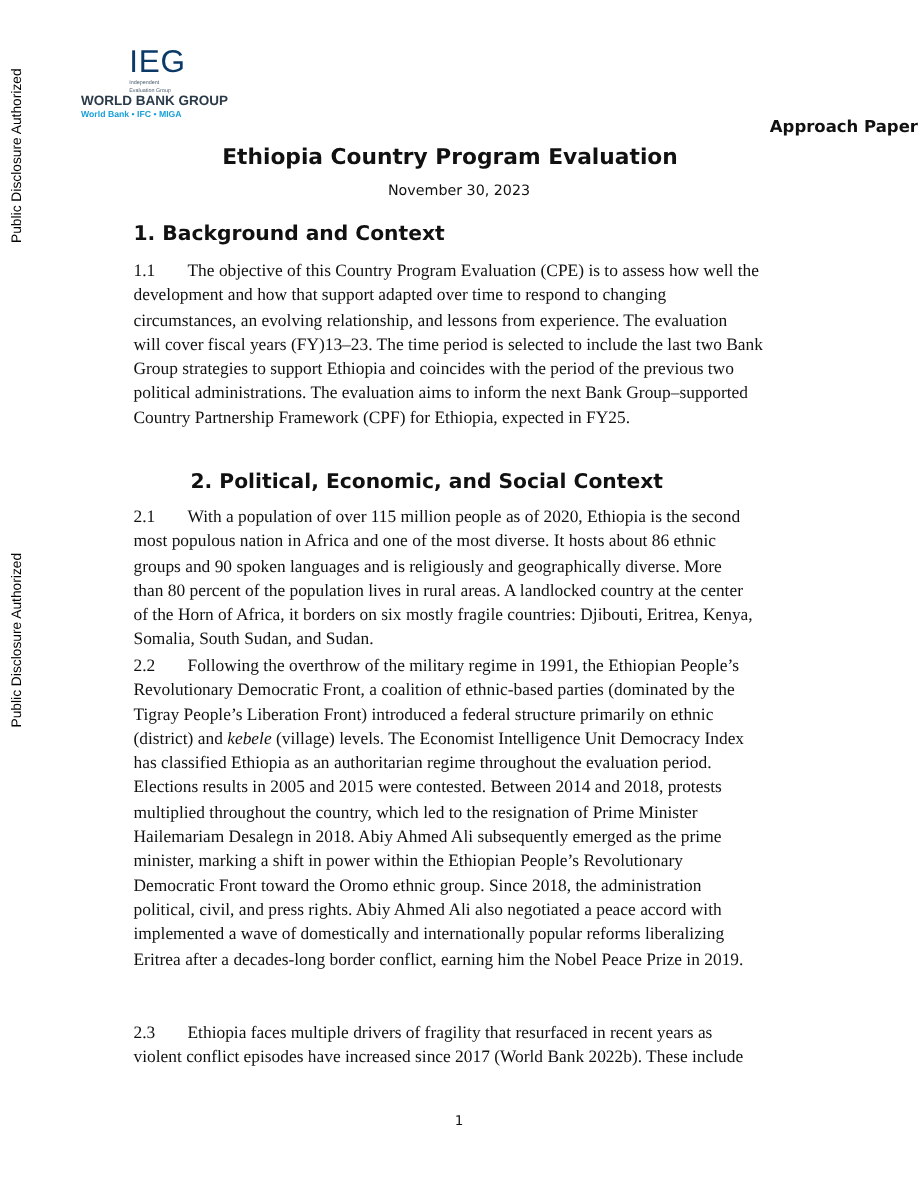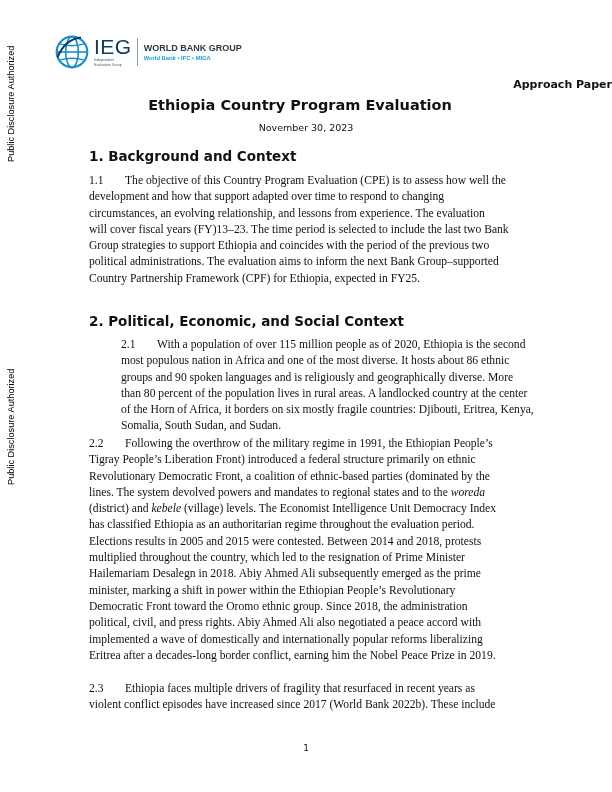--- a/index.html
+++ b/index.html
@@ -13,21 +13,21 @@
       font-family: "Liberation Sans", "DejaVu Sans", sans-serif;
       font-size: 9.2px; color: #000;
       writing-mode: vertical-rl; transform: rotate(180deg);
       white-space: nowrap; line-height: 14px;
     }
     .stamp-1 { top: 32px; height: 130px; }
     .stamp-2 { top: 355px; height: 130px; }
 
     .logo {
       position: absolute; left: 54px; top: 32px; height: 40px;
-      display: flex; align-items: center;
+      display: flex; align-items: center; flex-direction: column;
     }
     .globe { width: 36px; height: 36px; }
     .ieg-block { margin-left: 4px; display: flex; flex-direction: column; justify-content: center; }
     .ieg-text {
       font-family: "Liberation Sans", "DejaVu Sans", sans-serif;
       font-size: 21px; font-weight: normal; color: #0c3a67; letter-spacing: 0.5px;
       line-height: 20px;
     }
     .ieg-sub {
       font-family: "Liberation Sans", "DejaVu Sans", sans-serif;
@@ -62,30 +62,30 @@
       font-size: 9.5px; color: #111;
     }
 
     .section-heading {
       position: absolute; left: 89px;
       font-family: "DejaVu Sans", "Liberation Sans", sans-serif;
       font-size: 13.5px; font-weight: bold; color: #111;
       white-space: nowrap;
     }
     .h1 { top: 148px; }
-    .h2 { top: 313px; }
+    .h2 { top: 313px; margin-left: 38px; }
 
     .para {
       position: absolute; left: 89px; width: 443px;
       font-size: 11.6px; line-height: 16.3px; color: #111;
     }
     .para .line { display: block; white-space: nowrap; text-align: justify; }
     .para .pnum { display: inline-block; width: 36px; }
     .p11 { top: 173px; }
-    .p21 { top: 337px; margin-left: 32px; }
+    .p21 { top: 337px; }
     .p22 { top: 436px; }
     .p23 { top: 681px; }
     em { font-style: italic; }
 
     .page-number {
       position: absolute; left: 0; right: 0; top: 743px; text-align: center;
       font-family: "DejaVu Sans", "Liberation Sans", sans-serif; font-size: 9px;
     }
   </style>
 </head>
@@ -137,23 +137,22 @@
   <span class="line"><span class="pnum">2.1</span><span>With a population of over 115 million people as of 2020, Ethiopia is the second</span></span>
   <span class="line">most populous nation in Africa and one of the most diverse. It hosts about 86 ethnic</span>
   <span class="line">groups and 90 spoken languages and is religiously and geographically diverse. More</span>
   <span class="line">than 80 percent of the population lives in rural areas. A landlocked country at the center</span>
   <span class="line">of the Horn of Africa, it borders on six mostly fragile countries: Djibouti, Eritrea, Kenya,</span>
   <span class="line">Somalia, South Sudan, and Sudan.</span>
 </div>
 
 <div class="para p22">
   <span class="line"><span class="pnum">2.2</span><span>Following the overthrow of the military regime in 1991, the Ethiopian People’s</span></span>
+  <span class="line">Revolutionary Democratic Front, a coalition of ethnic-based parties (dominated by the</span>
   <span class="line">Tigray People’s Liberation Front) introduced a federal structure primarily on ethnic</span>
-  <span class="line">Revolutionary Democratic Front, a coalition of ethnic-based parties (dominated by the</span>
-  <span class="line"><span>lines. The system devolved powers and mandates to regional states and to the </span><em>woreda</em></span>
   <span class="line"><span>(district) and </span><em>kebele</em><span> (village) levels. The Economist Intelligence Unit Democracy Index</span></span>
   <span class="line">has classified Ethiopia as an authoritarian regime throughout the evaluation period.</span>
   <span class="line">Elections results in 2005 and 2015 were contested. Between 2014 and 2018, protests</span>
   <span class="line">multiplied throughout the country, which led to the resignation of Prime Minister</span>
   <span class="line">Hailemariam Desalegn in 2018. Abiy Ahmed Ali subsequently emerged as the prime</span>
   <span class="line">minister, marking a shift in power within the Ethiopian People’s Revolutionary</span>
   <span class="line">Democratic Front toward the Oromo ethnic group. Since 2018, the administration</span>
   <span class="line">political, civil, and press rights. Abiy Ahmed Ali also negotiated a peace accord with</span>
   <span class="line">implemented a wave of domestically and internationally popular reforms liberalizing</span>
   <span class="line">Eritrea after a decades-long border conflict, earning him the Nobel Peace Prize in 2019.</span>

